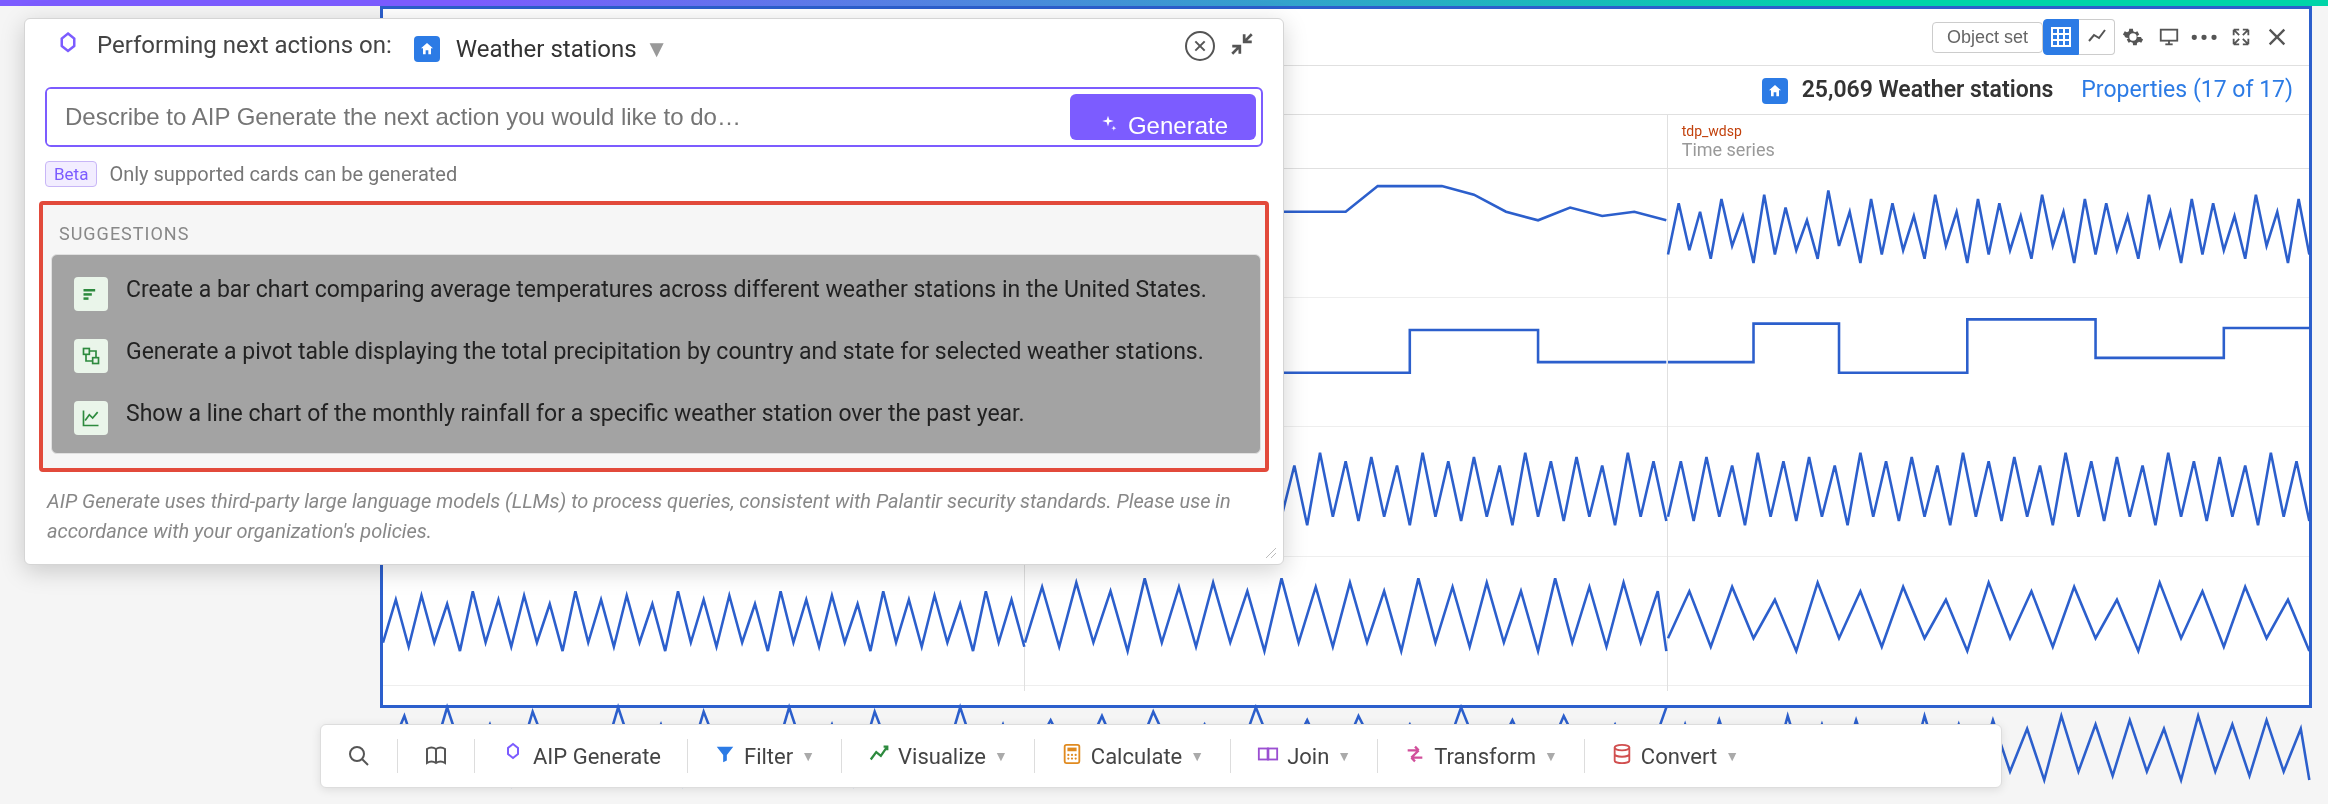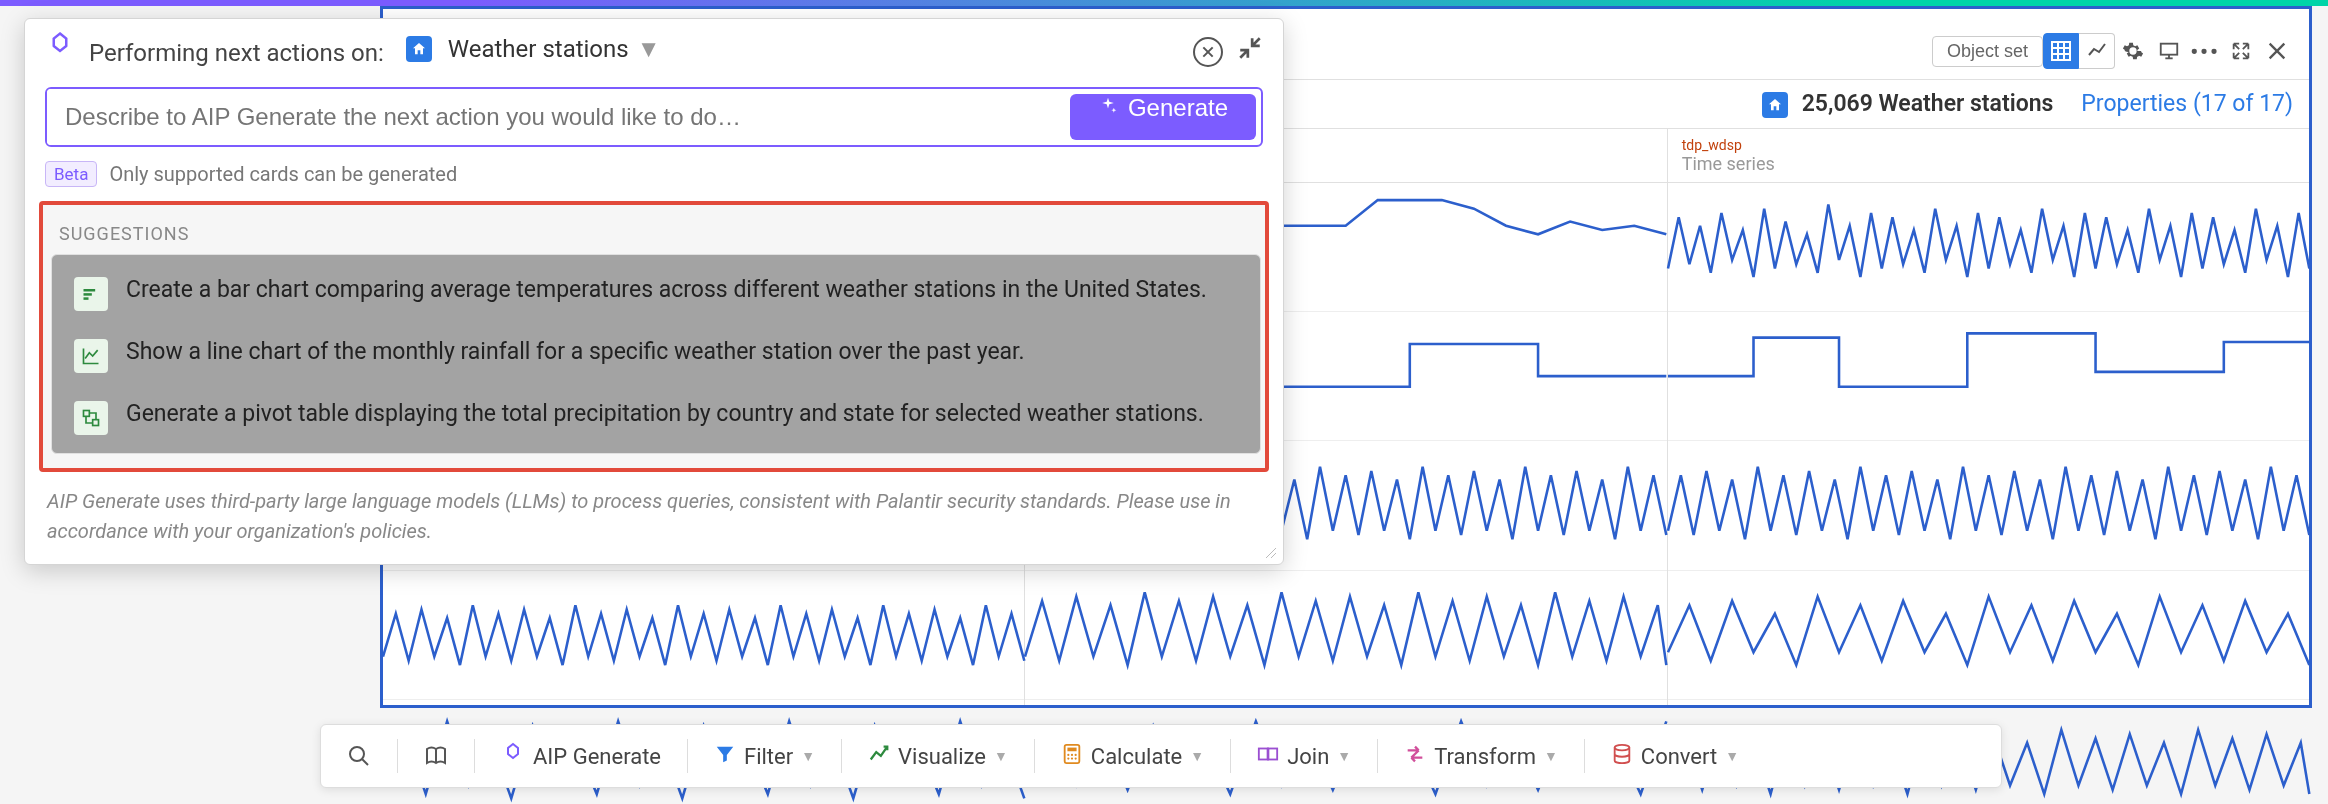--- a/index.html
+++ b/index.html
@@ -31,21 +31,20 @@
   background: #fff;
   border: 3px solid #2c5fcc;
 }
 .data-header {
   display: flex;
   align-items: center;
   justify-content: flex-end;
   padding: 10px 14px;
   gap: 0;
   border-bottom: 1px solid #e0e0e0;
-  margin-top: 14px;
 }
 .object-set-btn {
   border: 1px solid #ccc;
   background: #fff;
   border-radius: 4px;
   padding: 4px 14px;
   font-size: 18px;
   color: #666;
 }
 .icon-btn {
@@ -135,23 +134,23 @@
   left: 24px;
   width: 1260px;
   background: #fff;
   border: 1px solid #d5d5d5;
   border-radius: 6px;
   box-shadow: 0 6px 24px rgba(0,0,0,0.18);
   z-index: 100;
 }
 .aip-head {
   display: flex;
-  align-items: flex-end;
+  align-items: flex-start;
   gap: 14px;
-  padding: 12px 20px;
+  padding: 12px 28px;
   font-size: 24px;
   color: #444;
 }
 .aip-logo { color: #7c5cff; }
 .obj-chip {
   display: inline-flex;
   align-items: center;
   gap: 8px;
   padding: 4px 8px;
   border-radius: 4px;
@@ -181,21 +180,21 @@
   font-size: 24px;
   outline: none;
 }
 .gen-btn {
   background: #7c5cff;
   color: #fff;
   border: none;
   padding: 0 28px;
   font-size: 24px;
   display: flex;
-  align-items: flex-start;
+  align-items: flex-end;
   gap: 10px;
   border-radius: 6px;
   margin: 5px;
   cursor: pointer;
 }
 .beta-row { padding: 6px 20px 14px; display:flex; align-items:center; gap:12px; }
 .beta-tag { border:1px solid #c8b6f7; color:#7c5cff; background:#f2edff; font-size:17px; padding:2px 8px; border-radius:4px; }
 .beta-text { color:#777; font-size:20px; }
 .sugg-block {
   border: 4px solid #e24a3b;
@@ -513,35 +512,35 @@
                 <rect x="3" y="6" width="14" height="3" fill="currentColor"></rect>
                 <rect x="3" y="11" width="10" height="3" fill="currentColor"></rect>
                 <rect x="3" y="16" width="6" height="3" fill="currentColor"></rect>
               </svg>
           </div>
           <div class="sugg-text">Create a bar chart comparing average temperatures across different weather stations in the United States.</div>
         </div>
         <div class="sugg-item">
           <div class="sugg-icon">
             <svg width="20" height="20" viewBox="0 0 24 24">
-                <path fill="none" stroke="currentColor" stroke-width="2" d="M3 3v18h18"></path>
-                <polyline fill="none" stroke="currentColor" stroke-width="2" points="5,15 10,8 14,12 20,5"></polyline>
+                <rect x="3" y="3" width="7" height="7" fill="none" stroke="currentColor" stroke-width="2"></rect>
+                <rect x="14" y="14" width="7" height="7" fill="none" stroke="currentColor" stroke-width="2"></rect>
+                <path fill="none" stroke="currentColor" stroke-width="2" d="M10 6h8v8 M14 18H6v-8"></path>
               </svg>
           </div>
-          <div class="sugg-text">Show a line chart of the monthly rainfall for a specific weather station over the past year.</div>
+          <div class="sugg-text">Generate a pivot table displaying the total precipitation by country and state for selected weather stations.</div>
         </div>
         <div class="sugg-item">
           <div class="sugg-icon">
             <svg width="20" height="20" viewBox="0 0 24 24">
-                <rect x="3" y="3" width="7" height="7" fill="none" stroke="currentColor" stroke-width="2"></rect>
-                <rect x="14" y="14" width="7" height="7" fill="none" stroke="currentColor" stroke-width="2"></rect>
-                <path fill="none" stroke="currentColor" stroke-width="2" d="M10 6h8v8 M14 18H6v-8"></path>
+                <path fill="none" stroke="currentColor" stroke-width="2" d="M3 3v18h18"></path>
+                <polyline fill="none" stroke="currentColor" stroke-width="2" points="5,15 10,8 14,12 20,5"></polyline>
               </svg>
           </div>
-          <div class="sugg-text">Generate a pivot table displaying the total precipitation by country and state for selected weather stations.</div>
+          <div class="sugg-text">Show a line chart of the monthly rainfall for a specific weather station over the past year.</div>
         </div>
       </div>
     </div>
     <div class="disclaimer">AIP Generate uses third-party large language models (LLMs) to process queries, consistent with Palantir security standards. Please use in accordance with your organization's policies.</div>
     <div class="resize-handle">
       <svg width="14" height="14" viewBox="0 0 14 14">
           <line x1="3" y1="13" x2="13" y2="3" stroke="currentColor"></line>
           <line x1="8" y1="13" x2="13" y2="8" stroke="currentColor"></line>
         </svg>
     </div>

